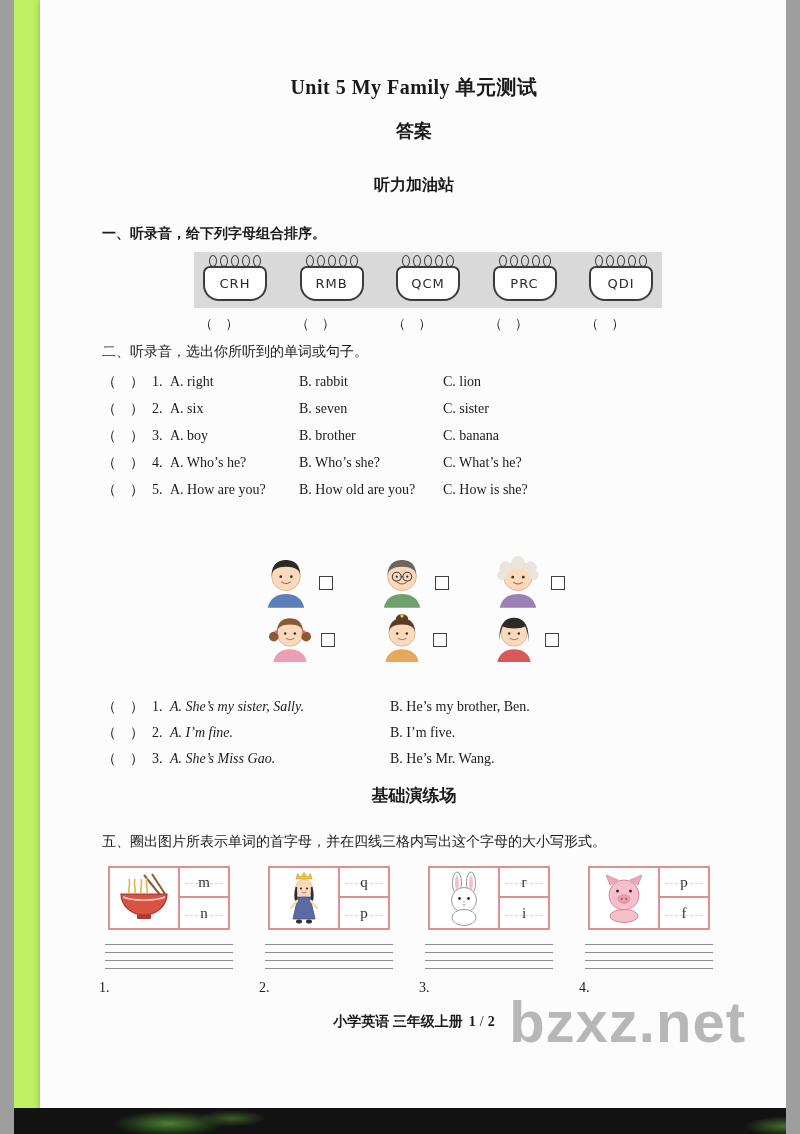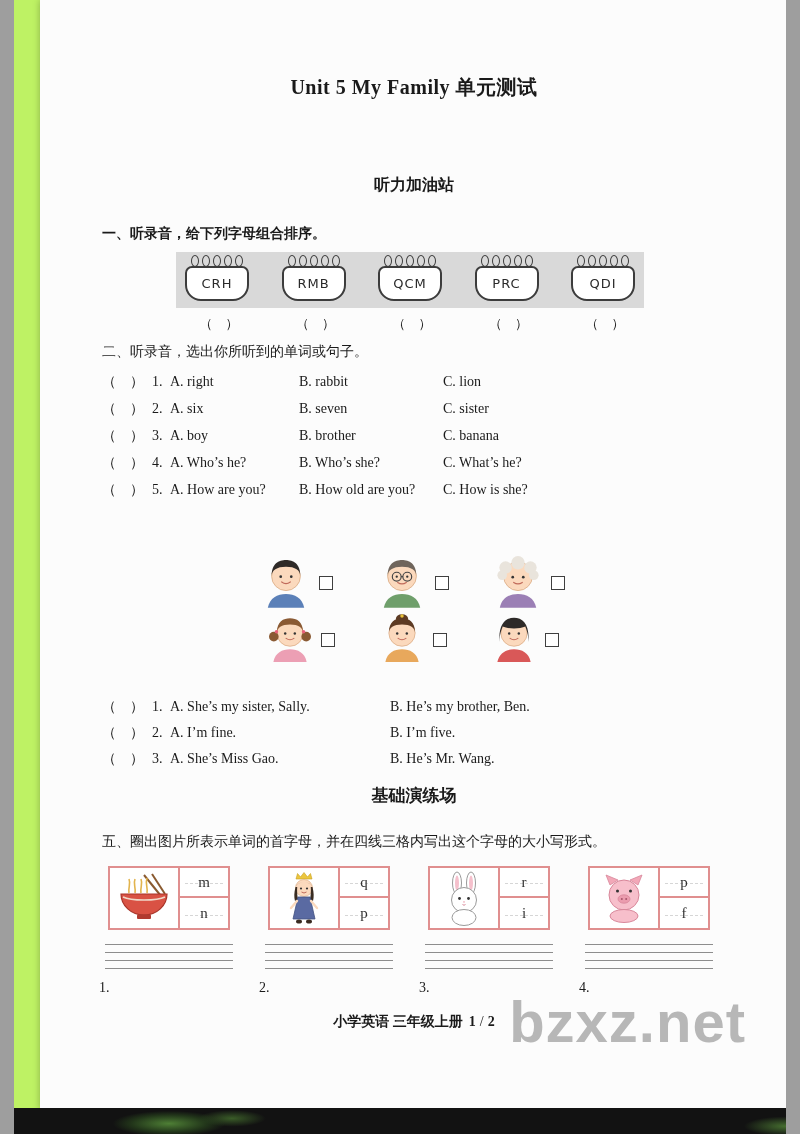--- a/index.html
+++ b/index.html
@@ -15,39 +15,39 @@
   .sec-h2 { top:784px; font-size:17px; }
 
   .prompt { position:absolute; left:62px; font-size:14px; }
   .q1p { top:225px;font-weight:bold; }
   .q2p { top:343px; }
   .q3p { top:505px; width:628px; line-height:22.5px; }
   .q4p { top:678px; }
   .q5p { top:833px; }
 
   
-  .cardstrip { position:absolute; left:136px; top:252px; width:468px; height:56px; background:#d9d9d9; display:flex; justify-content:space-between; align-items:flex-end; padding:8px 8px 7px; }
+  .cardstrip { position:absolute; left:154px; top:252px; width:468px; height:56px; background:#d9d9d9; display:flex; justify-content:space-between; align-items:flex-end; padding:8px 8px 7px; }
   .cardwrap { position:relative; width:66px; height:46px; }
   .lcard { position:absolute; bottom:0; left:1px; width:64px; height:35px; background:#fff; border:2px solid #3c3c3c; border-radius:7px 7px 16px 16px; display:flex; align-items:center; justify-content:center; font-family:"DejaVu Sans",sans-serif; font-size:13px; letter-spacing:1px; color:#2a2a2a; }
   .loops { position:absolute; top:0; left:4px; right:4px; display:flex; justify-content:space-evenly; }
   .loop { width:8px; height:12px; border:1.6px solid #3c3c3c; border-radius:50%; }
   .bracketrow { position:absolute; left:138px; top:315px; width:468px; display:flex; justify-content:space-between; padding:0 8px; }
   .bracketrow span { width:66px; text-align:center; font-size:13px; }
 
   
   .qrows { position:absolute; left:62px; }
   .q2rows { top:368px; }
   .q4rows { top:694px; }
   .optrow { display:flex; align-items:center; font-size:14px; height:27px; }
   .q4rows .optrow { height:26px; }
   .c-br { width:50px; }
   .c-num { width:18px; }
   .c-a { width:129px; }
   .c-b { width:144px; }
-  .c-a4 { width:220px; }
+  .c-a4 { width:220px;font-style:italic; }
   .c-c, .c-b4 { flex:1; }
 
   
   .photos { position:absolute; left:0; right:0; }
   .prow1 { top:554px; }
   .prow2 { top:613px; }
   .prow { display:flex; justify-content:center; gap:46px; }
   .pitem { display:flex; align-items:center; gap:10px; }
   .cb { width:14px; height:14px; border:1.5px solid #3f3f3f; background:#fff; display:inline-block; }
 
@@ -79,20 +79,21 @@
       #121212;
   }
 </style>
 </head>
 <body>
 
 <div class="canvas">
   <div class="page">
 
     <div class="heading-center doc-title">Unit 5 My Family 单元测试</div>
+    <div class="heading-center answers-h">答案</div>
     <div class="heading-center sec-h1">听力加油站</div>
 
     <div class="prompt q1p">一、听录音，给下列字母组合排序。</div>
     <div class="cardstrip">
       <div class="cardwrap">
         <div class="lcard">CRH</div>
         <div class="loops">
             <span class="loop"></span>
             <span class="loop"></span>
             <span class="loop"></span>

